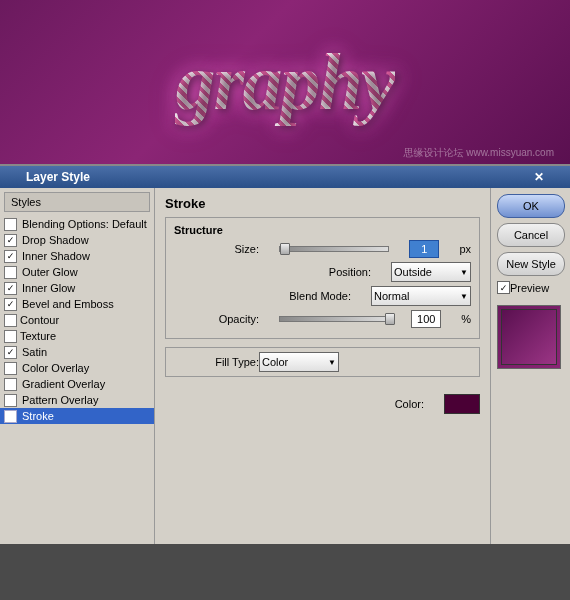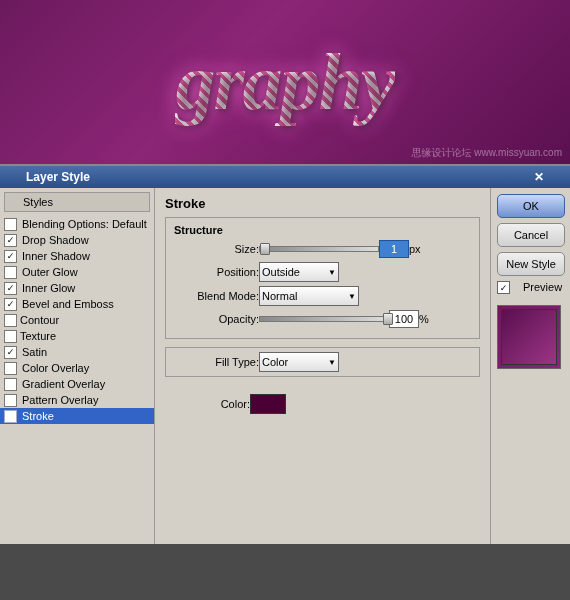--- a/index.html
+++ b/index.html
@@ -69,21 +69,21 @@
       width: 155px;
       background: #d4d0c8;
       border-right: 1px solid #999;
       display: flex;
       flex-direction: column;
     }
     #styles-header {
       background: #c8c4bc;
       border: 1px solid #999;
       margin: 4px;
-      padding: 3px 18px;
+      padding: 3px 6px;
       font-size: 11px;
       color: #000;
     }
     .layer-item {
       padding: 2px 6px 2px 22px;
       font-size: 11px;
       color: #000;
       cursor: pointer;
       display: flex;
       align-items: center;
@@ -134,21 +134,22 @@
     .section-box legend, .section-title {
       font-size: 11px;
       font-weight: bold;
       color: #000;
       margin-bottom: 4px;
     }
     .form-row {
       display: flex;
       align-items: center;
       margin-bottom: 4px;
-      gap: 0;
+      gap: 20px;
+      justify-content: flex-end;
     }
     .form-label {
       width: 85px;
       text-align: right;
       font-size: 11px;
       color: #000;
       flex-shrink: 0;
     }
     .slider-track {
       flex: 1;
@@ -227,21 +228,21 @@
       display: flex;
       flex-direction: column;
       gap: 5px;
       border-left: 1px solid #999;
     }
     .dialog-btn {
       width: 68px;
       height: 24px;
       background: linear-gradient(to bottom, #f0f0f0, #d0d0d0);
       border: 1px solid #888;
-      border-radius: 5px;
+      border-radius: 11px;
       font-size: 11px;
       color: #000;
       cursor: pointer;
       display: flex;
       align-items: center;
       justify-content: center;
     }
     .dialog-btn.ok-btn {
       background: linear-gradient(to bottom, #c8d8f8, #7090d0);
       border-color: #4060a0;
@@ -262,38 +263,38 @@
       width: 56px;
       height: 56px;
       background: linear-gradient(135deg, #5a1050, #9b3585);
       border: 1px solid #333;
       display: flex;
       align-items: center;
       justify-content: center;
     }
     .preview-label {
       display: flex;
-      align-items: flex-start;
-      gap: 13px;
+      align-items: center;
+      gap: 0;
       font-size: 11px;
     }
     .preview-checkbox {
       width: 13px; height: 13px;
       border: 1px solid #666;
       background: white;
       display: flex; align-items: center; justify-content: center;
       font-size: 9px;
     }
     .preview-checkbox::after { content: '✓'; }
 
     
     #watermark {
       position: absolute;
       bottom: 4px;
-      right: 8px;
+      right: 16px;
       font-size: 10px;
       color: rgba(255,255,255,0.4);
     }
   </style>
 </head>
 <body>
 
 <div id="preview-area">
   <div class="candy-text">graphy</div>
   <div id="watermark">思缘设计论坛 www.missyuan.com</div>

